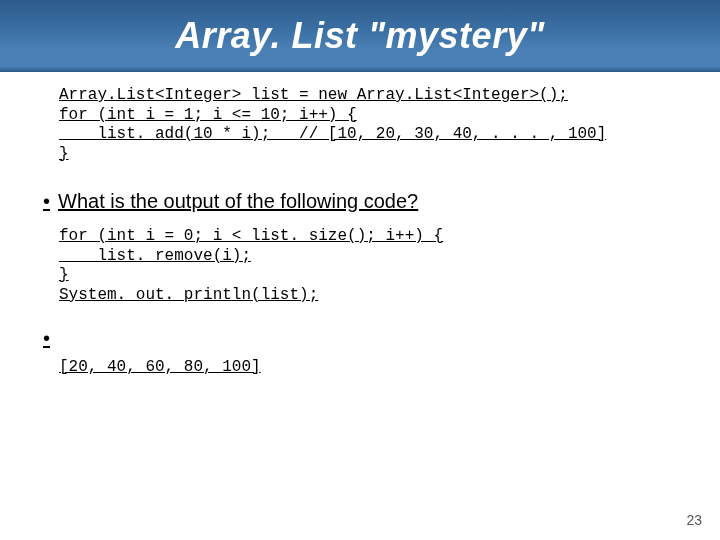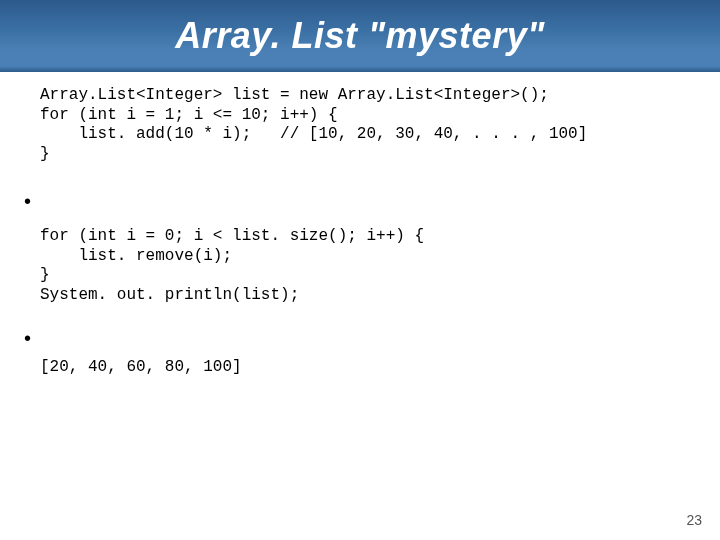--- a/index.html
+++ b/index.html
@@ -19,21 +19,22 @@
     justify-content: center;
   }
   .title-text {
     color: #fff;
     font-size: 36px;
     font-weight: bold;
     font-style: italic;
     letter-spacing: 0.5px;
   }
   .body {
-    padding: 14px 28px 0 22px;
+    padding: 14px 28px 0 41px;
+    text-decoration: underline;
   }
   .code {
     font-family: "Courier New", Courier, monospace;
     font-size: 16px;
     line-height: 1.22;
     white-space: pre;
     color: #000;
     margin-left: 18px;
   }
   .bullet-row {
@@ -76,20 +77,21 @@
 
   <div class="body">
 
     <div class="code"><span>Array.List&lt;Integer&gt; list = new Array.List&lt;Integer&gt;();</span>
 <span>for (int i = 1; i &lt;= 10; i++) {</span>
 <span>    list. add(10 * i);   // [10, 20, 30, 40, . . . , 100]</span>
 <span>}</span></div>
 
     <div class="bullet-row">
       <span class="bullet">•</span>
+      <span class="bullet-text">What is the output of the following code?</span>
     </div>
 
     <div class="code code2"><span>for (int i = 0; i &lt; list. size(); i++) {</span>
 <span>    list. remove(i);</span>
 <span>}</span>
 <span>System. out. println(list);</span></div>
 
     <div class="bullet-row answer">
       <span class="bullet">•</span>
     </div>

